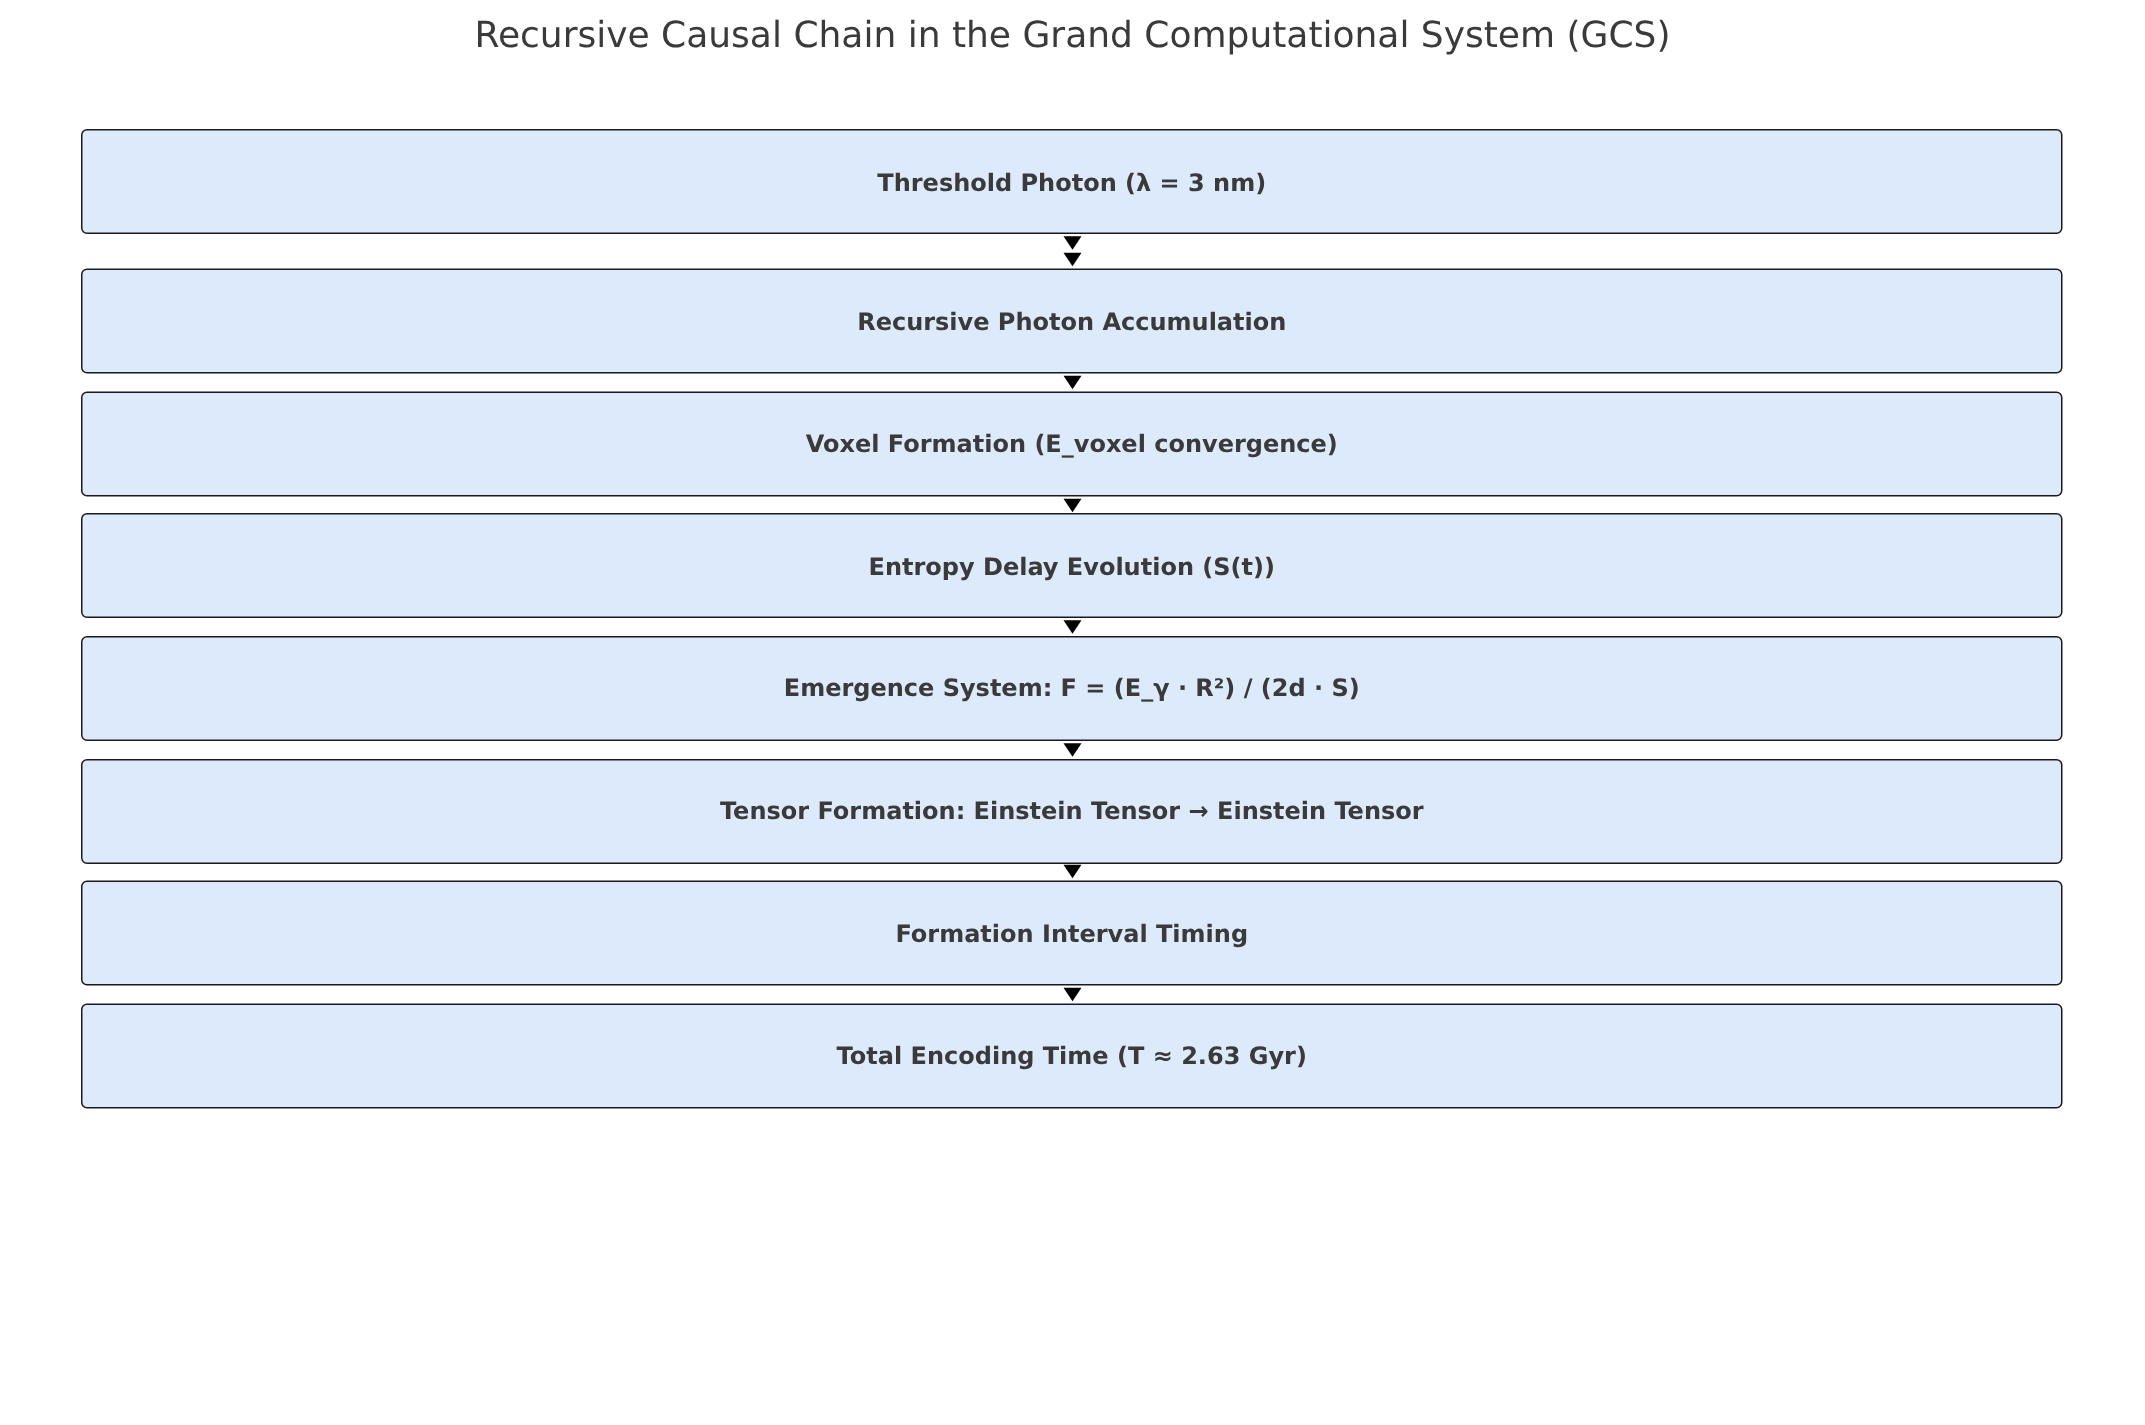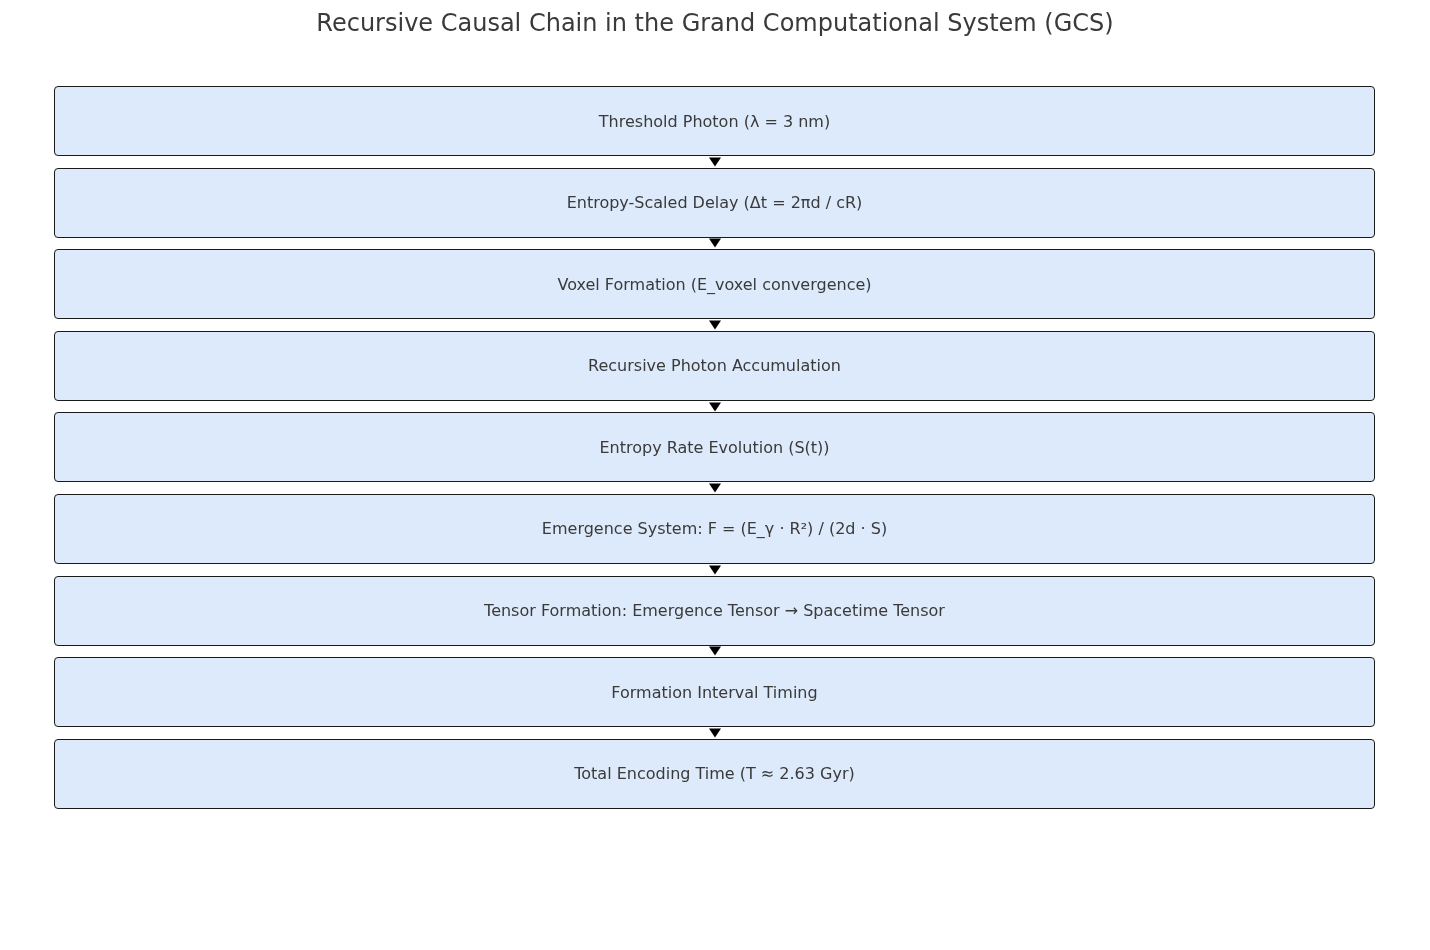--- a/index.html
+++ b/index.html
@@ -40,20 +40,21 @@
   .step { display: flex; flex-direction: column; }
   .box {
     height: 70px;
     width: 100%;
     background: var(--box-fill);
     border: 1.7px solid var(--box-border);
     border-radius: 4px;
     display: flex;
     align-items: center;
     justify-content: center;
+    font-weight: bold;
   }
   .label {
     font-size: 16px;
     color: var(--text);
     text-align: center;
     white-space: nowrap;
   }
   .arrow-area {
     height: 11.6px;
     position: relative;
@@ -79,67 +80,64 @@
   <div class="step">
     <div class="box">
       <span class="label">Threshold Photon (λ = 3 nm)</span>
     </div>
     <div class="arrow-area">
       <span class="arrow"></span>
     </div>
   </div>
 
   <div class="step">
+    <div class="arrow-area">
+      <span class="arrow"></span>
+    </div>
+  </div>
+
+  <div class="step">
     <div class="box">
-      <span class="label">Entropy-Scaled Delay (Δt = 2πd / cR)</span>
+      <span class="label">Recursive Photon Accumulation</span>
     </div>
     <div class="arrow-area">
       <span class="arrow"></span>
     </div>
   </div>
 
   <div class="step">
     <div class="box">
       <span class="label">Voxel Formation (E_voxel convergence)</span>
     </div>
     <div class="arrow-area">
       <span class="arrow"></span>
     </div>
   </div>
 
   <div class="step">
     <div class="box">
-      <span class="label">Recursive Photon Accumulation</span>
-    </div>
-    <div class="arrow-area">
-      <span class="arrow"></span>
-    </div>
-  </div>
-
-  <div class="step">
-    <div class="box">
-      <span class="label">Entropy Rate Evolution (S(t))</span>
+      <span class="label">Entropy Delay Evolution (S(t))</span>
     </div>
     <div class="arrow-area">
       <span class="arrow"></span>
     </div>
   </div>
 
   <div class="step">
     <div class="box">
       <span class="label">Emergence System: F = (E_γ · R²) / (2d · S)</span>
     </div>
     <div class="arrow-area">
       <span class="arrow"></span>
     </div>
   </div>
 
   <div class="step">
     <div class="box">
-      <span class="label">Tensor Formation: Emergence Tensor → Spacetime Tensor</span>
+      <span class="label">Tensor Formation: Einstein Tensor → Einstein Tensor</span>
     </div>
     <div class="arrow-area">
       <span class="arrow"></span>
     </div>
   </div>
 
 
   <div class="step">
     <div class="box">
       <span class="label">Formation Interval Timing</span>

